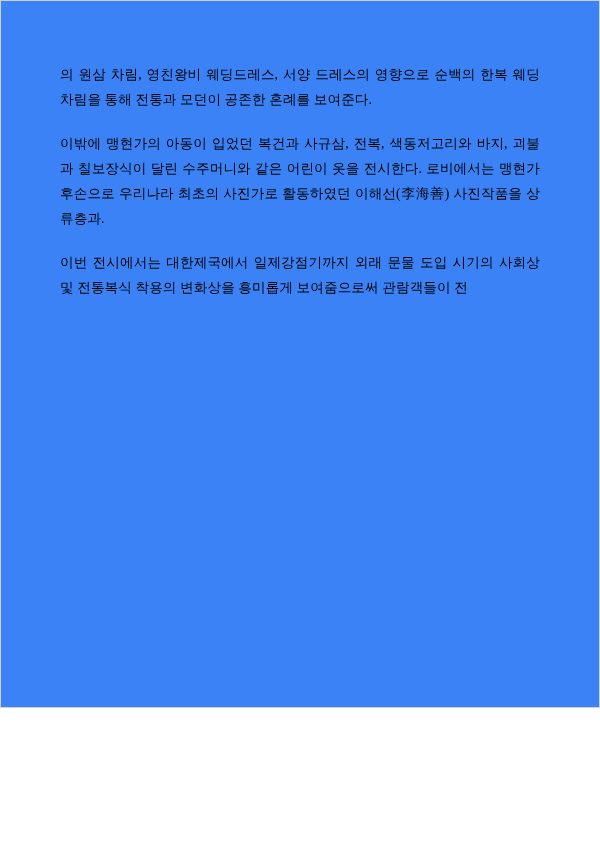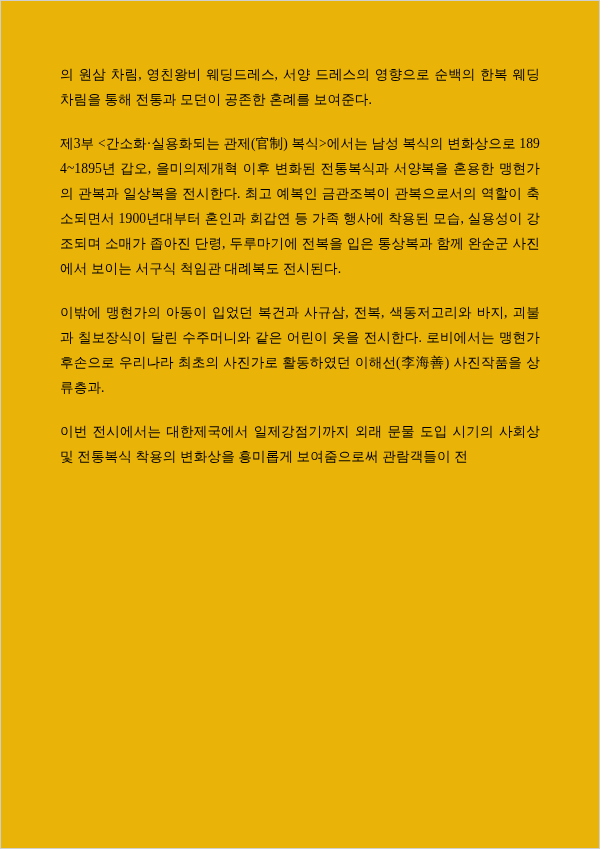--- a/index.html
+++ b/index.html
@@ -6,22 +6,22 @@
     margin: 0;
     padding: 0;
     background: #ffffff;
   }
   body {
     font-family: "Liberation Serif", "DejaVu Serif", serif;
   }
   .page {
     position: relative;
     width: 600px;
-    height: 849px;
-    background: #eab308;
+    height: 708px;
+    background: #3b82f6;
     box-sizing: border-box;
     overflow: hidden;
     text-decoration: underline;
   }
   .page-border {
     position: absolute;
     inset: 0;
     border: 1px solid #cfcfcf;
     pointer-events: none;
   }
@@ -45,17 +45,16 @@
     margin-bottom: 0;
   }
 </style>
 </head>
 <body>
 
 <div class="page">
   <div class="page-border"></div>
   <div class="content">
     <p class="para">의 원삼 차림, 영친왕비 웨딩드레스, 서양 드레스의 영향으로 순백의 한복 웨딩 차림을 통해 전통과 모던이 공존한 혼례를 보여준다.</p>
-    <p class="para">제3부 &lt;간소화·실용화되는 관제(官制) 복식&gt;에서는 남성 복식의 변화상으로 1894~1895년 갑오, 을미의제개혁 이후 변화된 전통복식과 서양복을 혼용한 맹현가의 관복과 일상복을 전시한다. 최고 예복인 금관조복이 관복으로서의 역할이 축소되면서 1900년대부터 혼인과 회갑연 등 가족 행사에 착용된 모습, 실용성이 강조되며 소매가 좁아진 단령, 두루마기에 전복을 입은 통상복과 함께 완순군 사진에서 보이는 서구식 척임관 대례복도 전시된다.</p>
     <p class="para">이밖에 맹현가의 아동이 입었던 복건과 사규삼, 전복, 색동저고리와 바지, 괴불과 칠보장식이 달린 수주머니와 같은 어린이 옷을 전시한다. 로비에서는 맹현가 후손으로 우리나라 최초의 사진가로 활동하였던 이해선(李海善) 사진작품을 상류층과.</p>
     <p class="para">이번 전시에서는 대한제국에서 일제강점기까지 외래 문물 도입 시기의 사회상 및 전통복식 착용의 변화상을 흥미롭게 보여줌으로써 관람객들이 전</p>
   </div>
 </div>
 
 </body></html>

